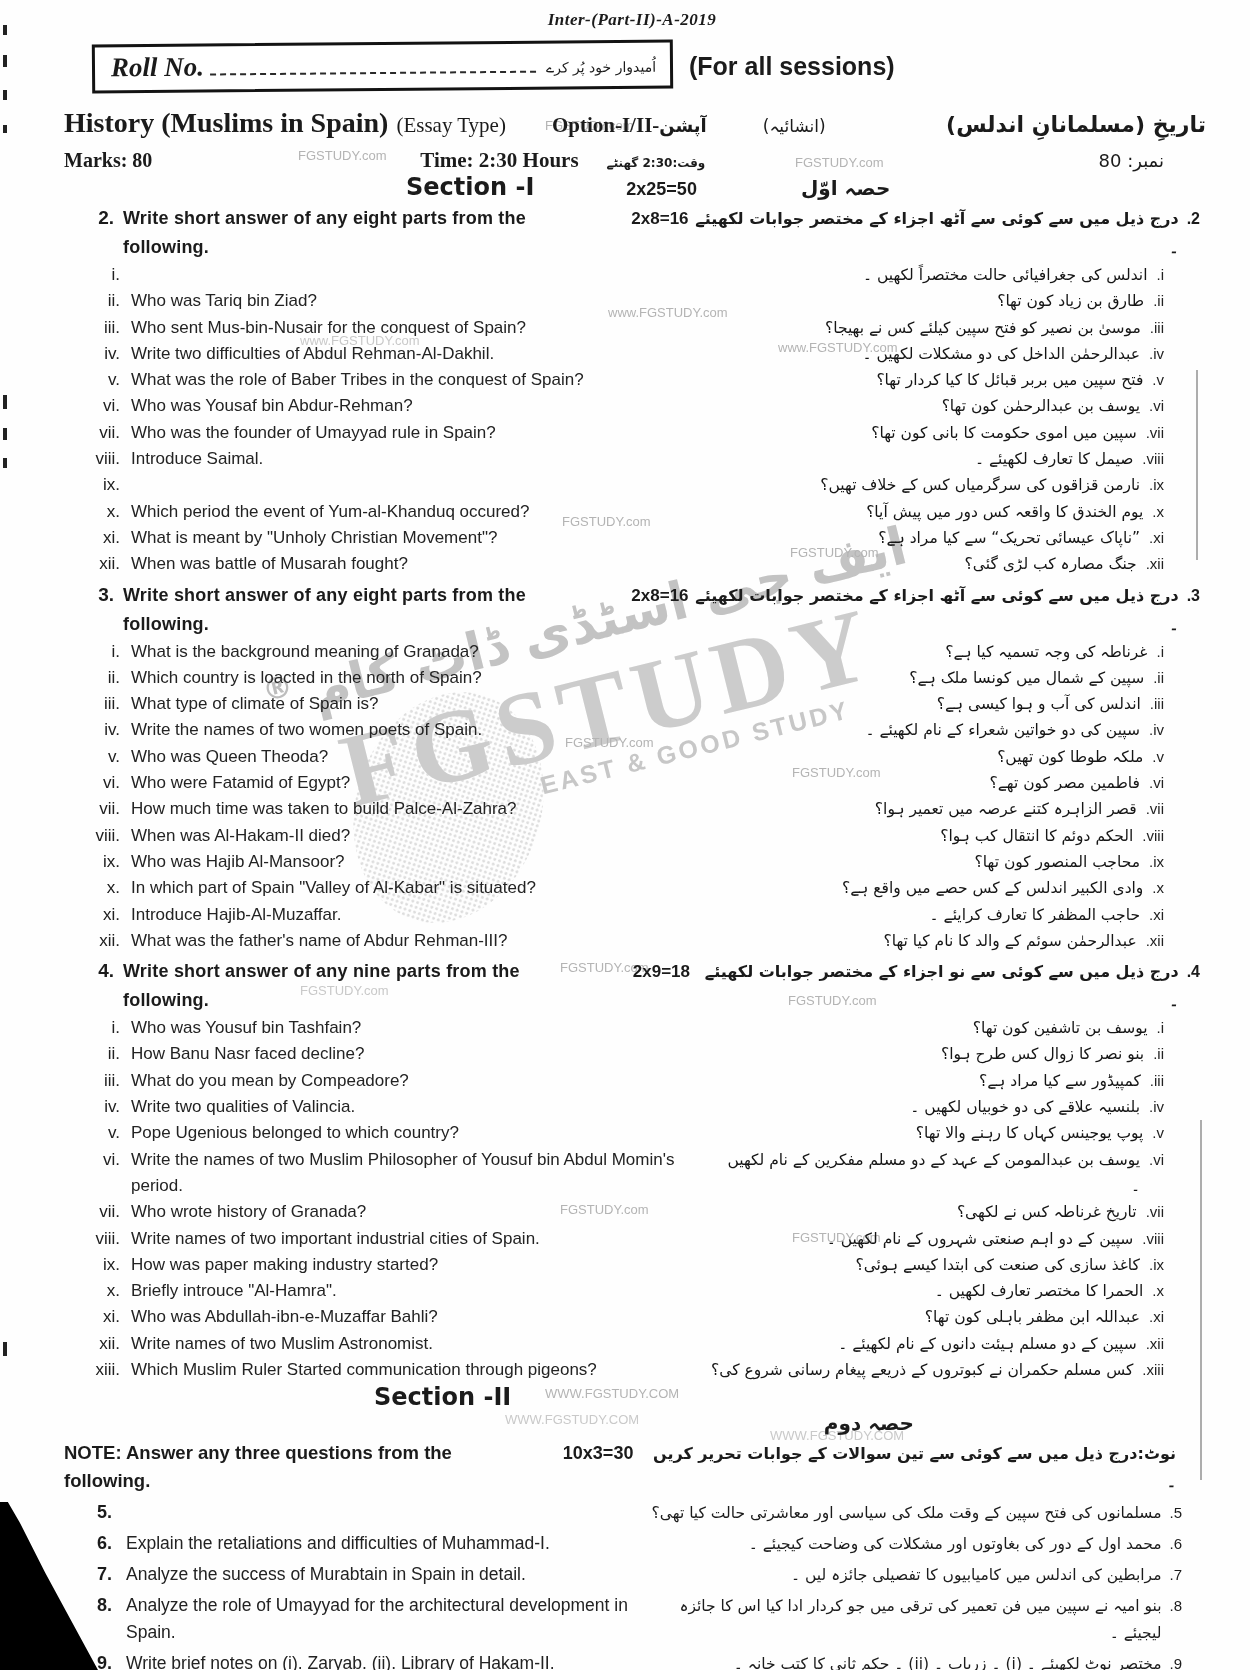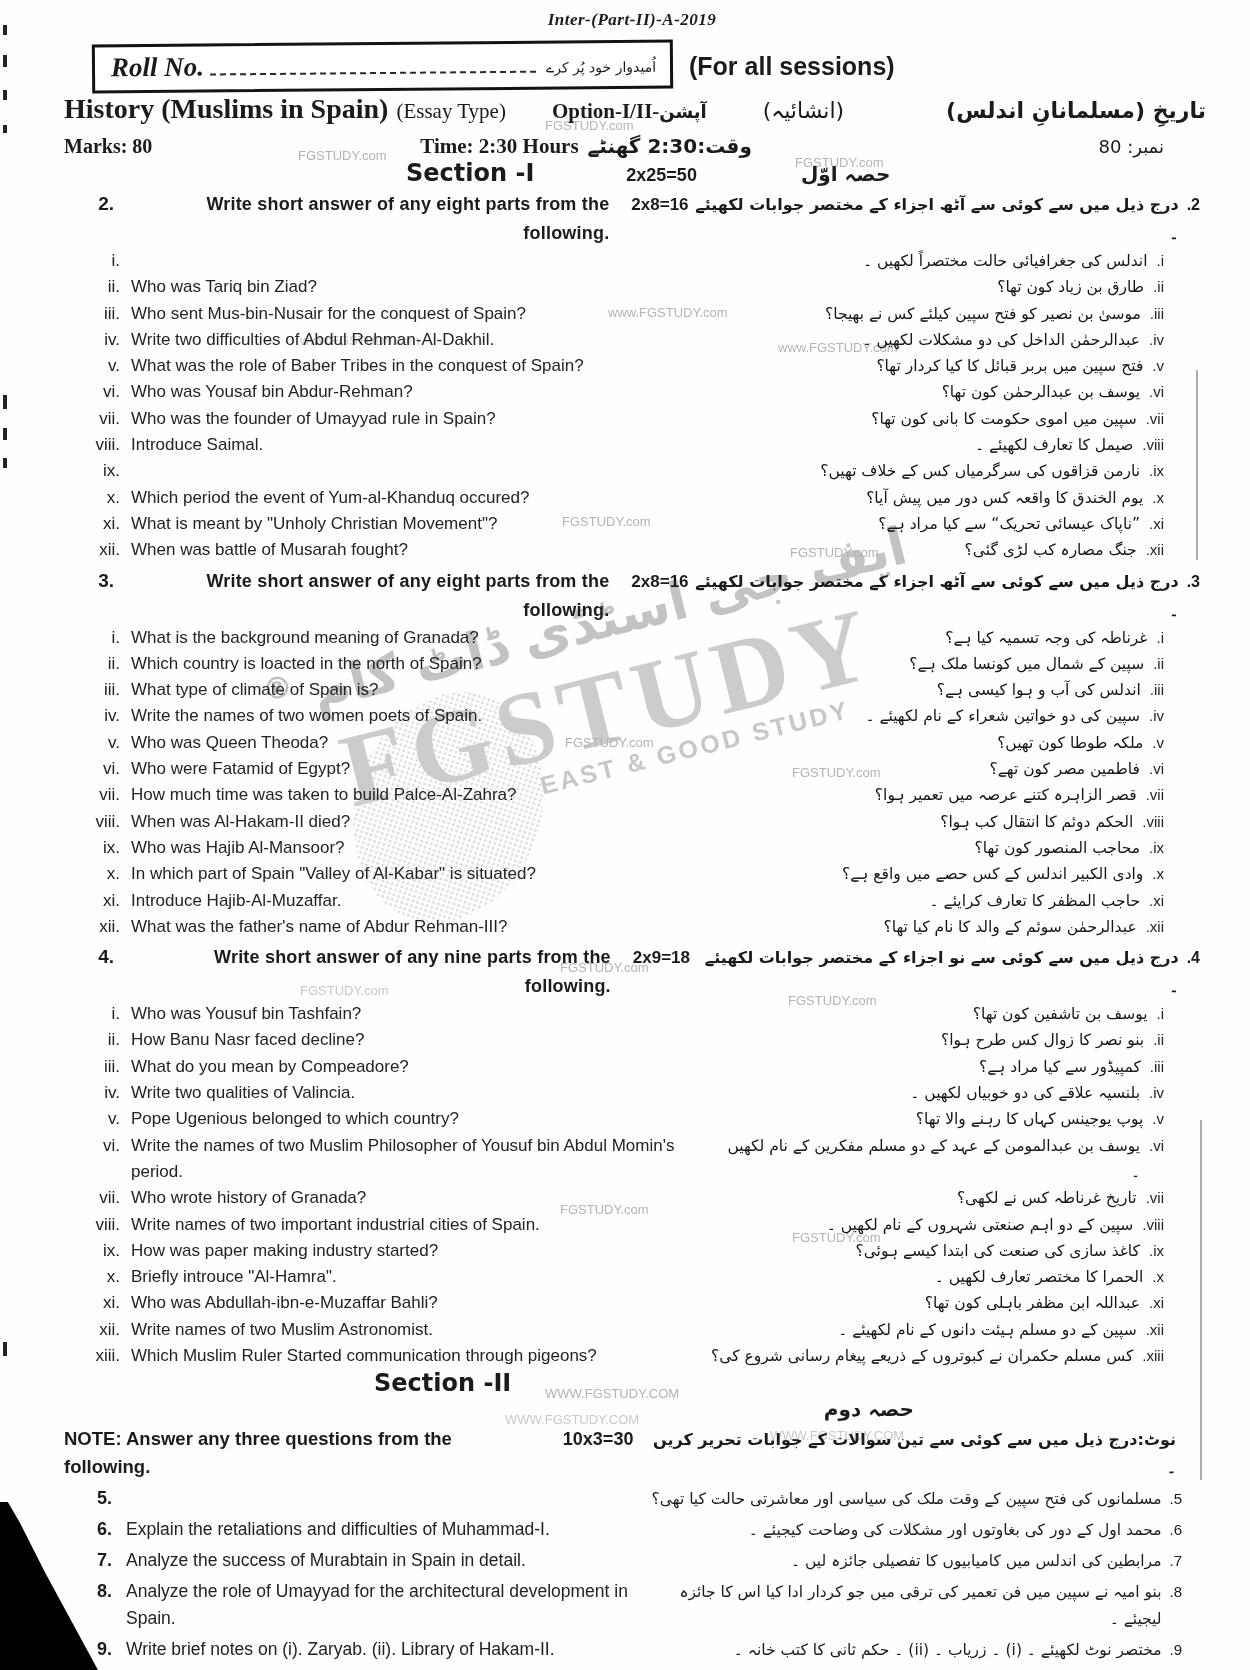--- a/index.html
+++ b/index.html
@@ -13,44 +13,44 @@
             font-weight:bold;font-size:17px;letter-spacing:.5px;}
   .roll-row{display:flex;align-items:flex-start;margin-top:12px;}
   .roll-box{width:545px;border:3px solid #131313;padding:7px 14px 9px 16px;margin-left:28px;
             display:flex;align-items:flex-end;transform:rotate(-.5deg);background:#fff;}
   .roll-label{font-family:"Liberation Serif",serif;font-style:italic;font-weight:bold;
               font-size:27px;line-height:1;}
   .roll-line{flex:1;border-bottom:2px dashed #2a2a2a;margin:0 10px 5px 6px;height:20px;}
   .roll-ur{font-family:"DejaVu Sans",sans-serif;font-size:14px;direction:rtl;padding-bottom:2px;}
   .sessions{font-weight:bold;font-size:25px;margin-left:16px;margin-top:10px;}
 
-  .title-row{display:flex;align-items:baseline;margin-top:2px;}
+  .title-row{display:flex;align-items:baseline;margin-top:16px;}
   .title-en{font-family:"Liberation Serif",serif;font-weight:bold;font-size:28px;}
   .essay{font-family:"Liberation Serif",serif;font-size:21px;margin-left:8px;}
   .option{font-family:"Liberation Serif",serif;font-weight:bold;font-size:21px;margin-left:46px;}
   .option-ur{font-family:"DejaVu Sans",sans-serif;font-weight:bold;font-size:18px;}
-  .essay-ur{font-family:"DejaVu Sans",sans-serif;font-size:22px;margin-left:56px;direction:rtl;}
+  .essay-ur{font-family:"DejaVu Sans",sans-serif;font-size:17px;margin-left:56px;direction:rtl;}
   .title-ur{font-family:"DejaVu Sans",sans-serif;font-weight:bold;font-size:22px;
             margin-left:auto;margin-right:-6px;direction:rtl;}
 
   .marks-row{display:flex;align-items:baseline;margin-top:9px;}
   .marks-en{font-family:"Liberation Serif",serif;font-weight:bold;font-size:20px;}
   .time-en{font-family:"Liberation Serif",serif;font-weight:bold;font-size:21px;margin-left:268px;}
-  .time-ur{font-family:"DejaVu Sans",sans-serif;font-weight:bold;font-size:20px;margin-left:9px;direction:rtl;}
+  .time-ur{font-family:"DejaVu Sans",sans-serif;font-weight:bold;font-size:12px;margin-left:28px;direction:rtl;}
   .marks-ur{font-family:"DejaVu Sans",sans-serif;font-size:18px;margin-left:auto;margin-right:36px;direction:rtl;}
 
   .sec1-row{display:flex;align-items:baseline;margin-top:0px;text-align:right;}
   .sec-title{font-family:"DejaVu Sans",sans-serif;font-weight:bold;font-size:24px;margin-left:342px;}
   .sec-marks{font-weight:bold;font-size:18px;margin-left:92px;}
   .sec-ur{font-family:"DejaVu Sans",sans-serif;font-weight:bold;font-size:20px;margin-left:104px;}
 
   
   .qh{display:flex;align-items:baseline;line-height:29px;margin-top:2px;}
   .qh-num{width:50px;text-align:right;padding-right:9px;font-weight:bold;font-size:19px;flex:none;}
-  .qh-en{font-weight:bold;font-size:18px;letter-spacing:.2px;text-align:right;}
+  .qh-en{font-weight:bold;font-size:18px;letter-spacing:.2px;}
   .qh-marks{font-weight:bold;font-size:17px;margin-left:22px;}
   .qh-ur{margin-left:auto;margin-right:0;direction:rtl;display:flex;gap:8px;align-items:baseline;
          font-family:"DejaVu Sans",sans-serif;font-size:16px;font-weight:bold;}
   .qh-ur .unum{font-family:"Liberation Sans",sans-serif;font-size:16px;}
 
   
   .prow{display:flex;align-items:baseline;line-height:26.3px;}
   .rn{width:56px;text-align:right;padding-right:11px;font-size:17px;flex:none;color:#202020;}
   .en{font-size:17px;color:#232323;}
   .ur{margin-left:auto;margin-right:36px;direction:rtl;display:flex;gap:9px;align-items:baseline;

